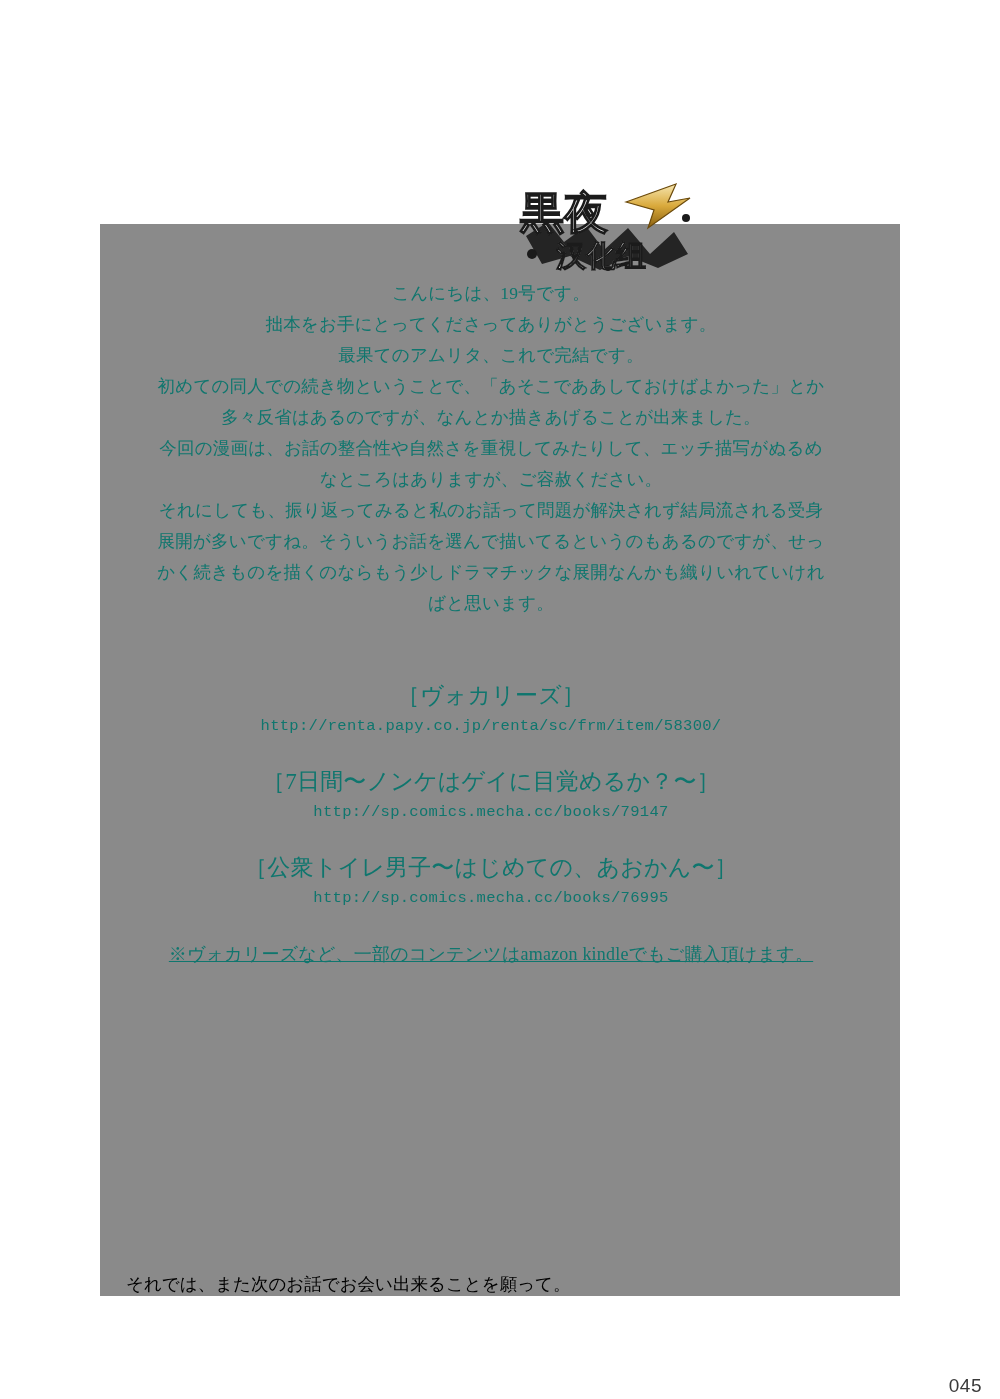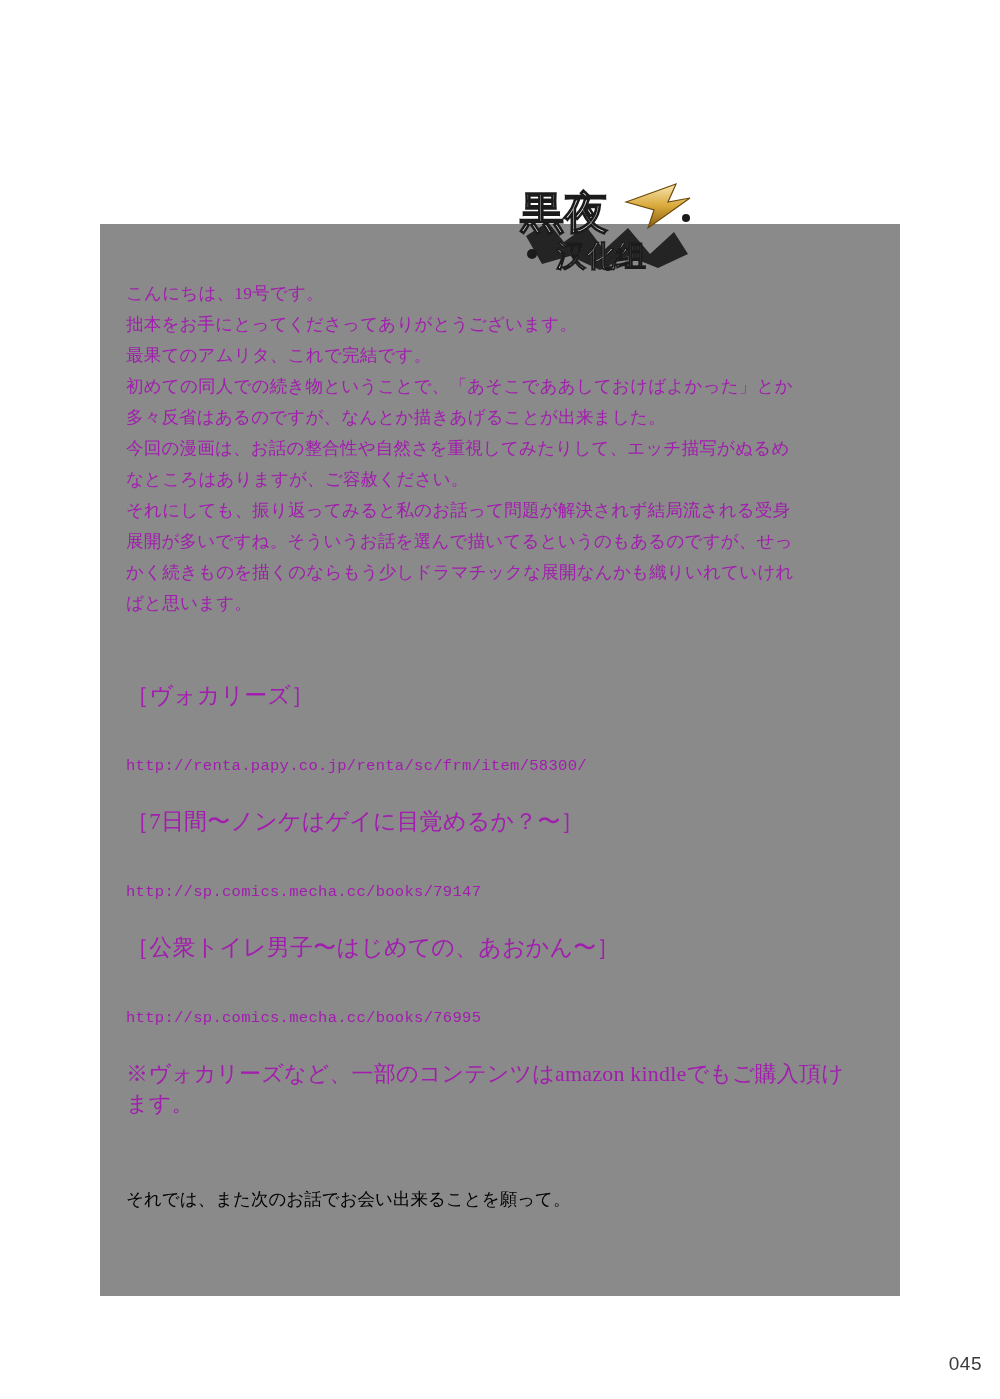--- a/index.html
+++ b/index.html
@@ -34,60 +34,61 @@
     width: 196px;
     height: 120px;
     z-index: 5;
   }
   .logo svg { display: block; }
   .body-text {
     position: absolute;
     left: 126px;
     top: 278px;
     width: 730px;
-    color: #a21caf;
+    color: #0f766e;
     font-size: 17.5px;
     line-height: 31px;
     letter-spacing: 0.2px;
     font-family: "Liberation Serif", serif;
+    text-align: center;
   }
   .para {
     margin: 0 0 0 0;
     white-space: pre-wrap;
   }
   .spacer-lg { height: 31px; }
   .spacer-md { height: 26px; }
   .link-label {
     font-size: 23px;
     line-height: 30px;
     font-family: "Liberation Serif", serif;
   }
   .url {
     font-family: "Liberation Mono", monospace;
     font-size: 15.5px;
     line-height: 30px;
     letter-spacing: 0.3px;
-    margin-top: 40px;
   }
   .note {
-    font-size: 22px;
+    font-size: 18px;
     line-height: 30px;
+    text-decoration: underline;
   }
   .closing {
     position: absolute;
     left: 126px;
-    top: 1184px;
+    top: 1269px;
     font-size: 17.5px;
     line-height: 30px;
     color: #000;
   }
   .page-number {
     position: absolute;
     right: 18px;
-    bottom: 24px;
+    bottom: 2px;
     font-family: "Liberation Sans", sans-serif;
     font-size: 19px;
     color: #3a3a3a;
     letter-spacing: 0.5px;
   }
 </style>
 </head>
 <body>
 
 <div class="page">

